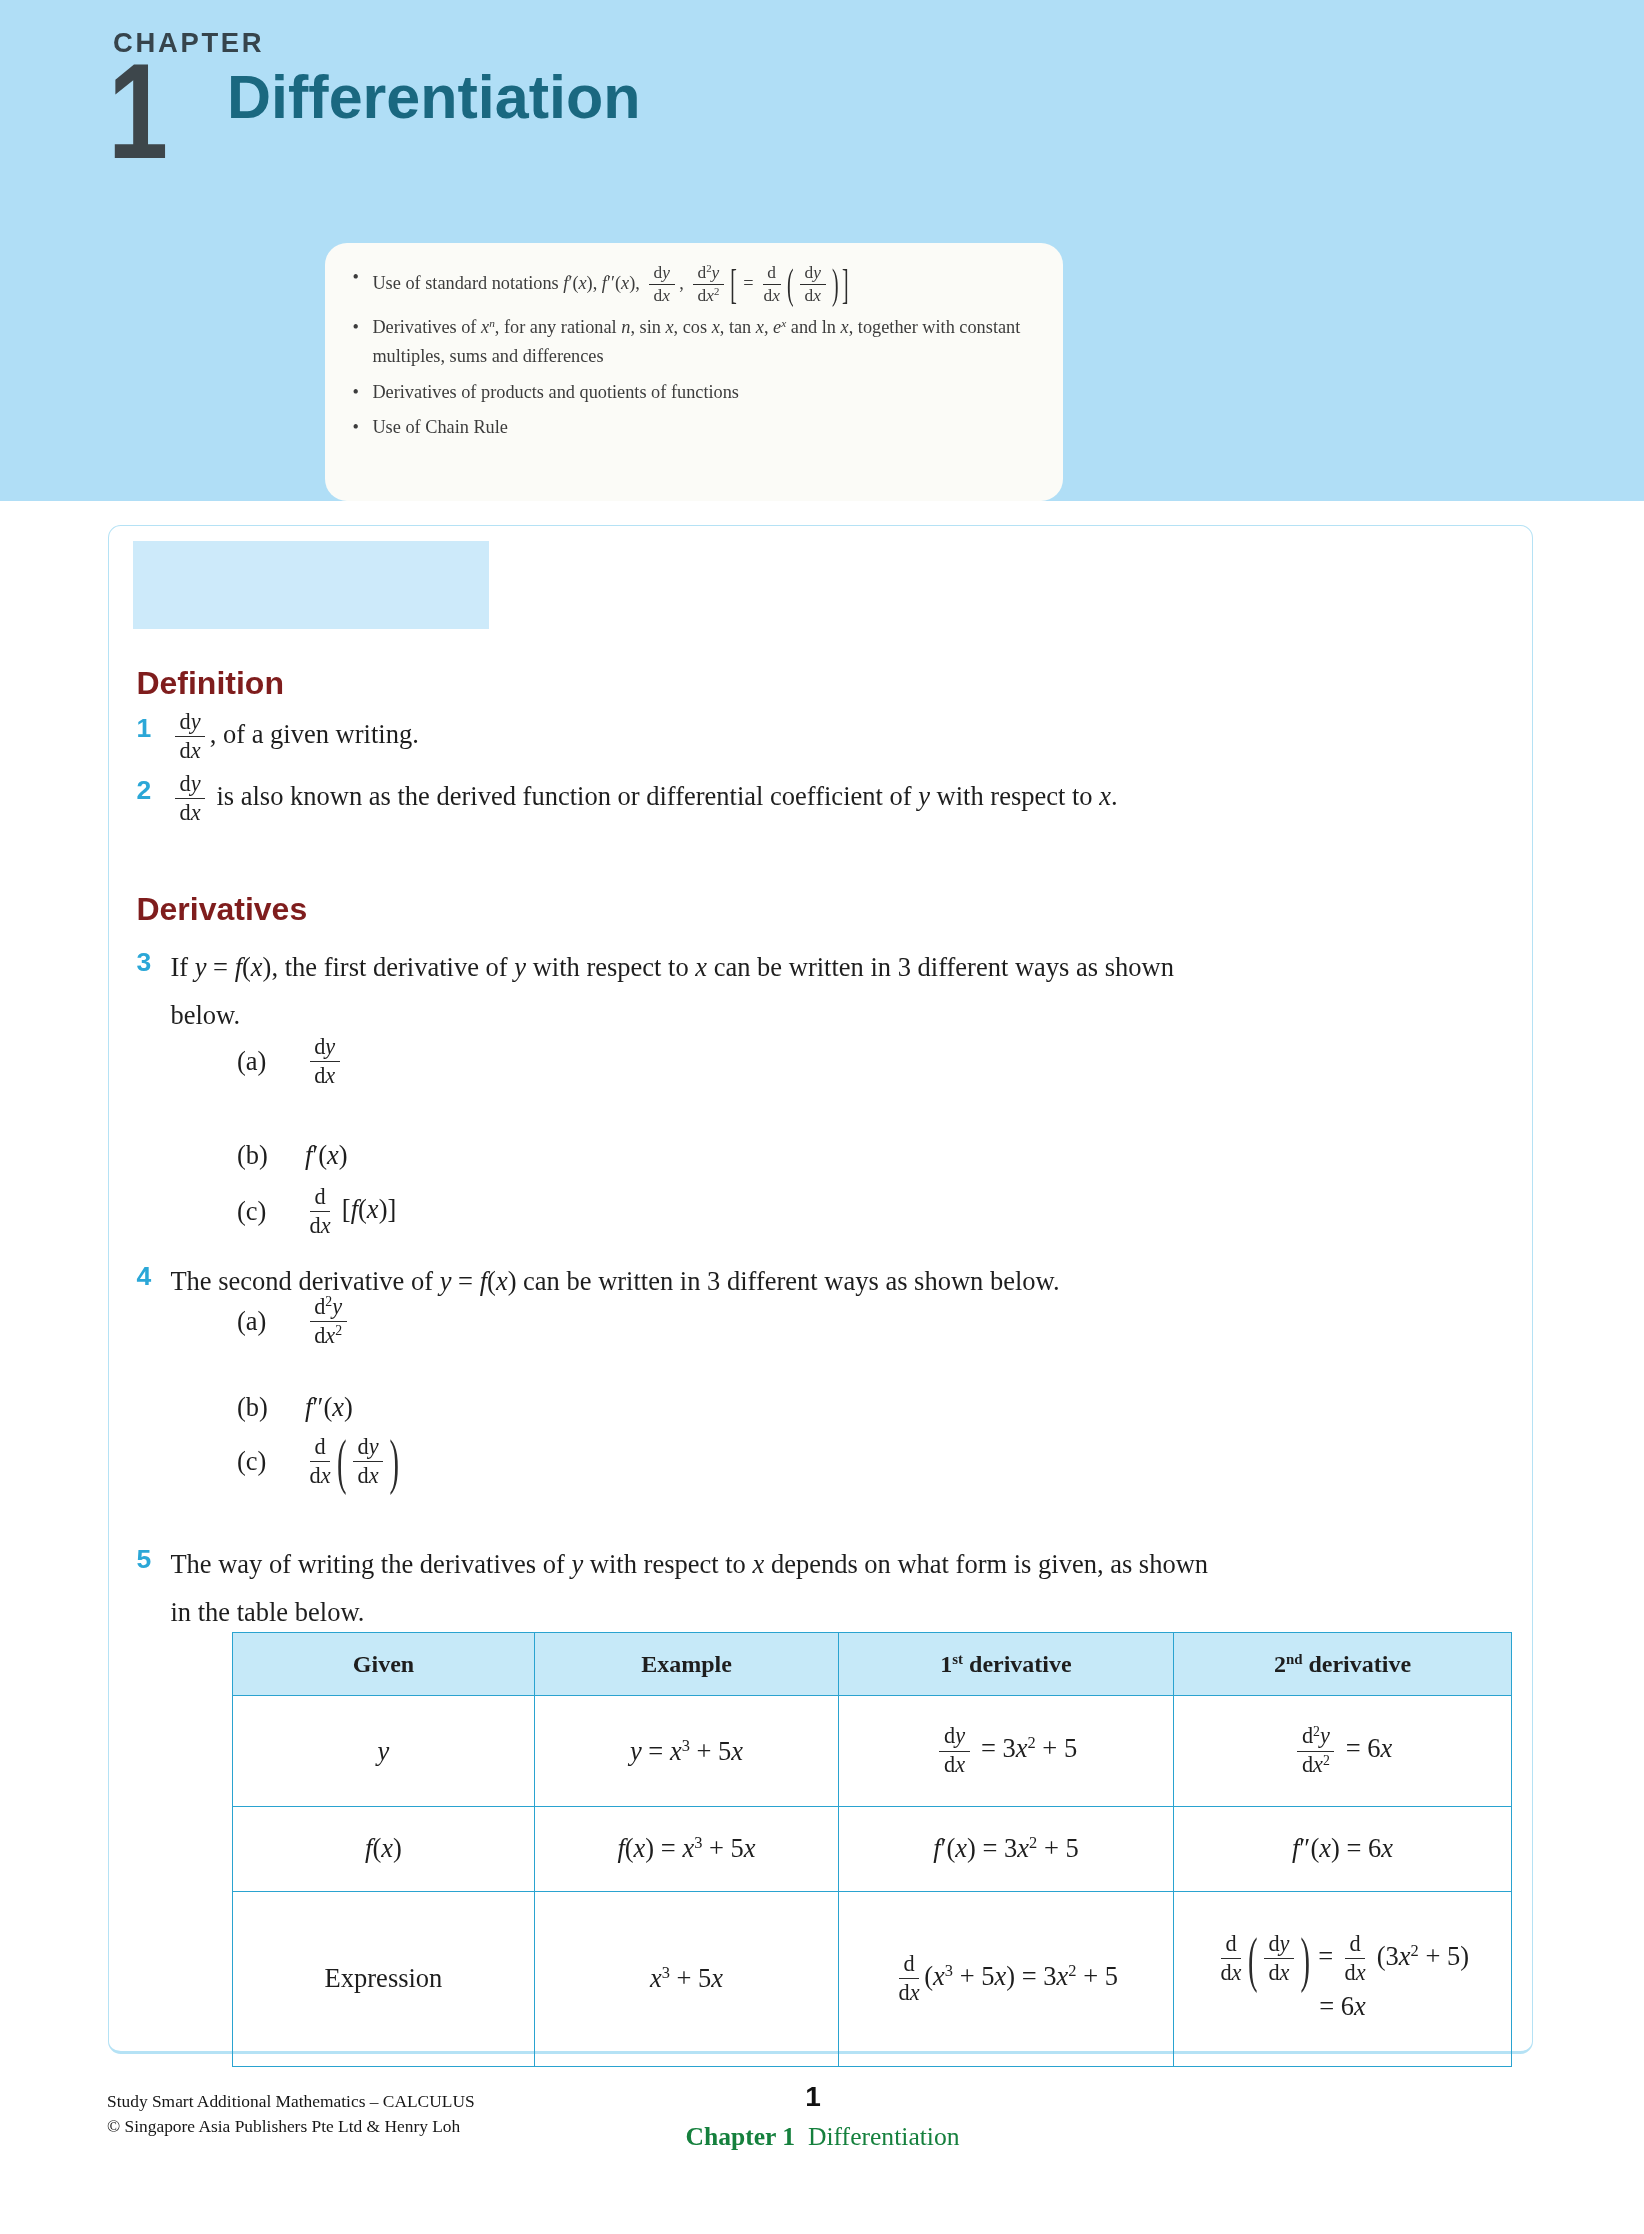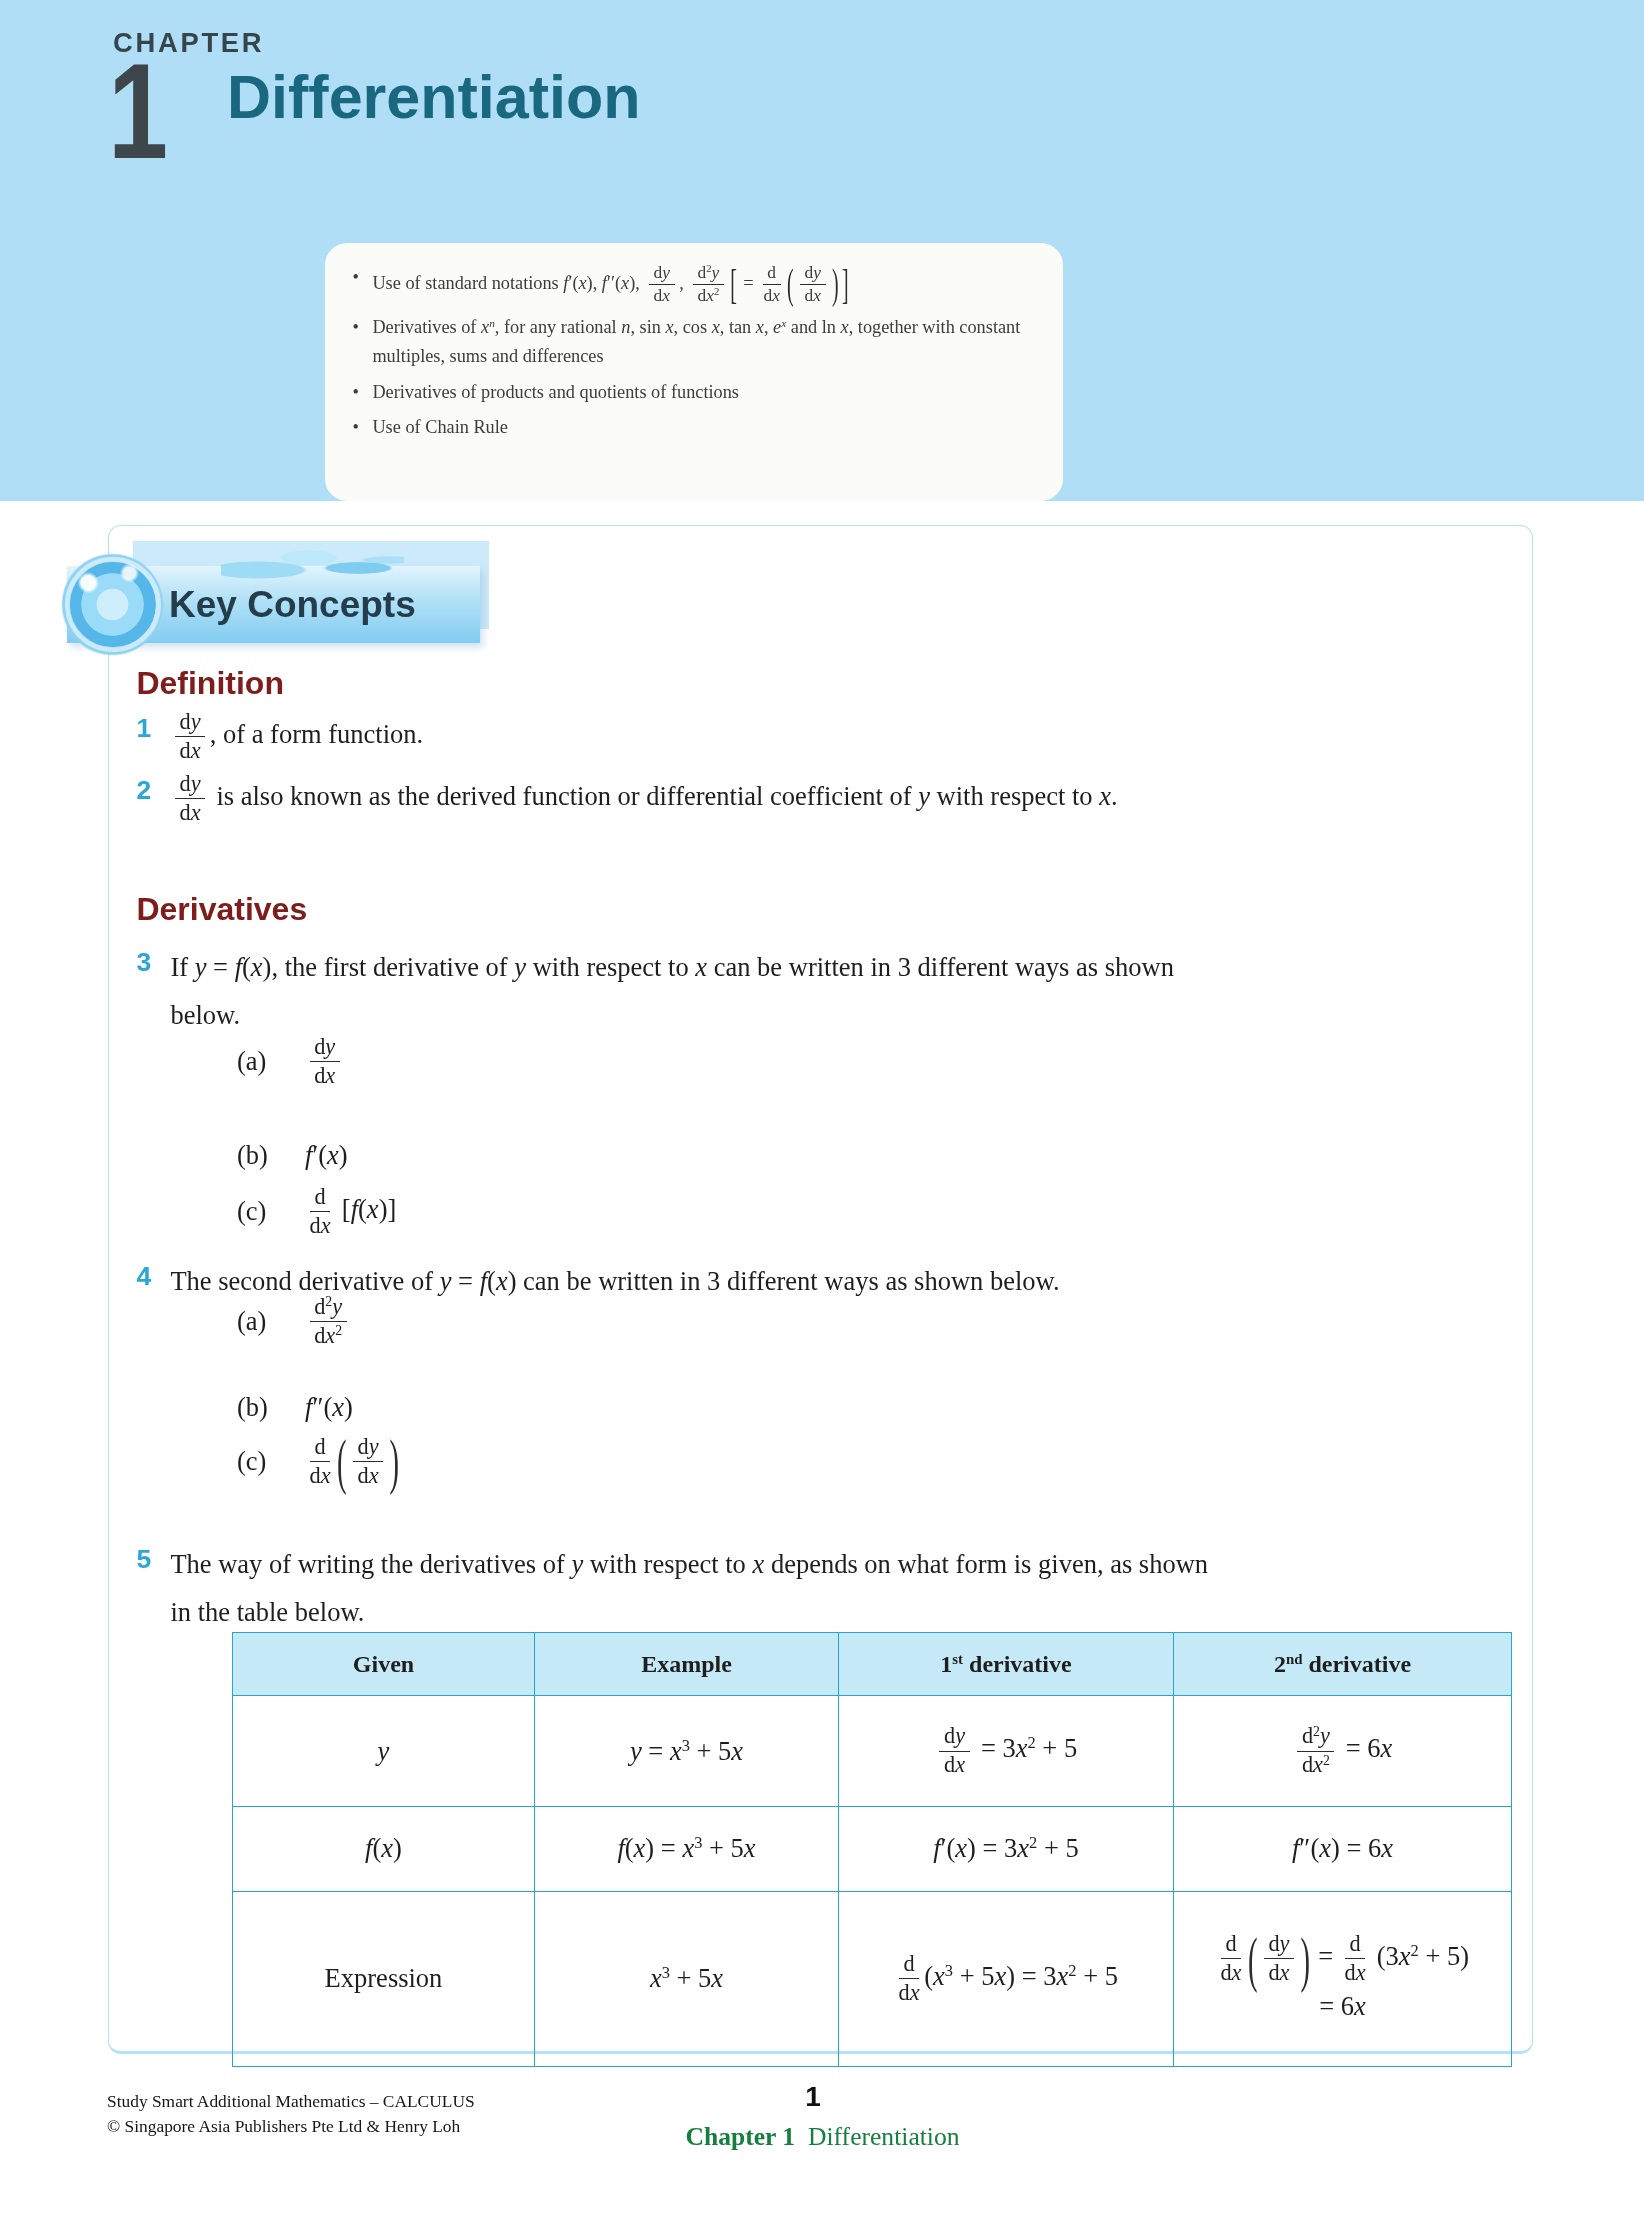--- a/index.html
+++ b/index.html
@@ -136,35 +136,30 @@
         <span class="dot">•</span>
         <span class="btxt"><span>Use of Chain Rule</span></span>
       </div>
     </div>
   </div>
 
   <div class="content-box">
 
     <div class="kc-banner">
       <div class="kc-back"></div>
-      <div class="kc-bar">
-        <span class="splash"></span>
-        <span class="splash2"></span>
-        <span class="kc-text">Key Concepts</span>
-      </div>
     </div>
 
     <h2 class="sec-heading" id="def-heading">Definition</h2>
 
     <div class="item" id="item1">
       <span class="no">1</span>
       <span class="itext"><span class="frac">
             <span class="fnum"><span>d</span><span class="it">y</span></span>
             <span class="fden"><span>d</span><span class="it">x</span></span>
-          </span><span>, of a form function.</span></span>
+          </span><span>, of a given writing.</span></span>
     </div>
     <div class="item" id="item2">
       <span class="no">2</span>
       <span class="itext"><span class="frac">
             <span class="fnum"><span>d</span><span class="it">y</span></span>
             <span class="fden"><span>d</span><span class="it">x</span></span>
           </span><span> is also known as the derived function or differential coefficient of </span><span class="it">y</span><span> with respect to </span><span class="it">x</span><span>.</span></span>
     </div>
 
     <h2 class="sec-heading" id="der-heading">Derivatives</h2>

